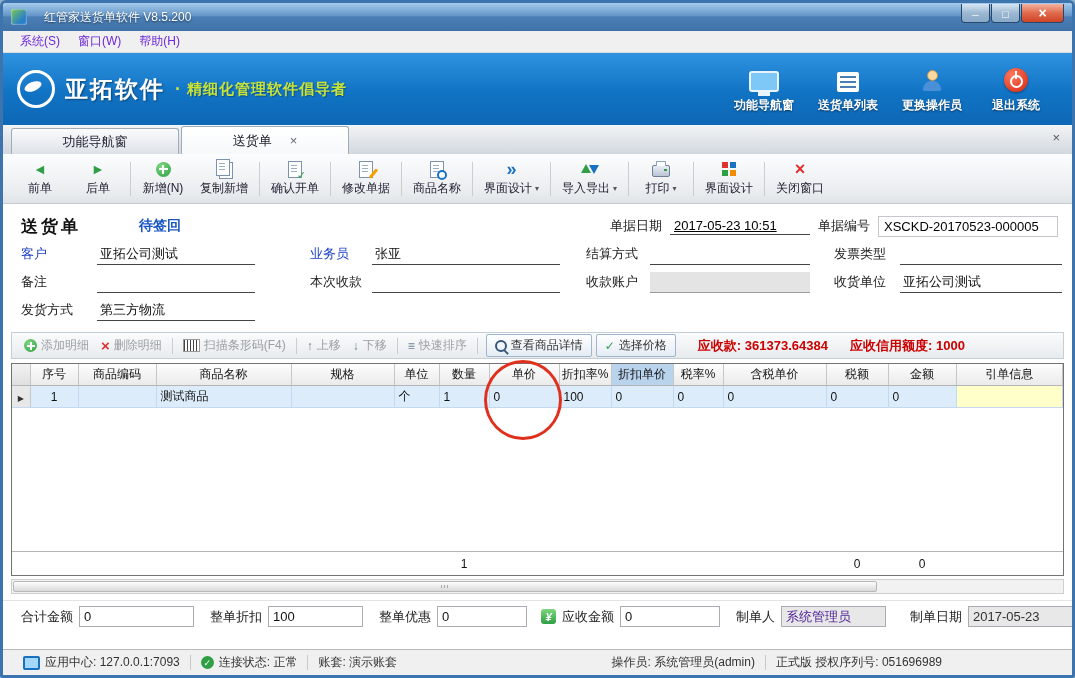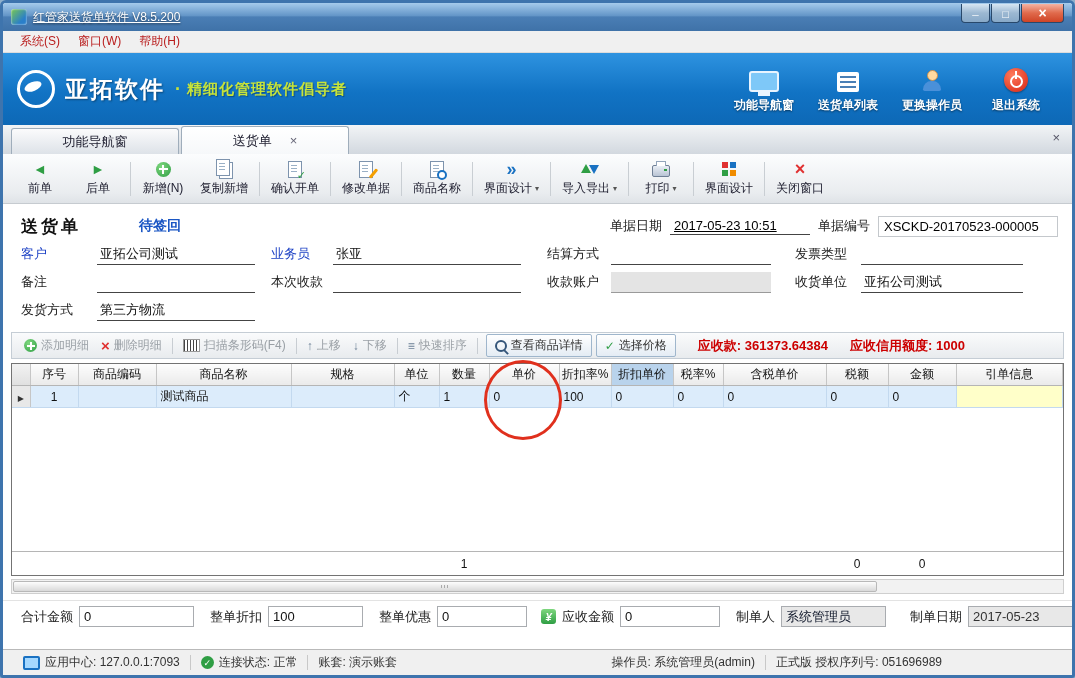--- a/index.html
+++ b/index.html
@@ -2,31 +2,31 @@
 <html><head>
 <meta charset="utf-8">
 <style>
   html,body{margin:0;padding:0;}
   body{font-family:"Liberation Sans","DejaVu Sans",sans-serif;background:#8fb0cc;}
   .window{position:relative;width:1075px;height:678px;box-sizing:border-box;border:3px solid #3e74ad;border-radius:6px 6px 3px 3px;overflow:hidden;background:#fff;}
 
   
   .titlebar{height:28px;display:flex;align-items:center;padding:0 8px;background:linear-gradient(180deg,#a5cbec 0%,#6496c8 45%,#4a7eb5 50%,#3f72a8 100%);}
   .app-ico{width:16px;height:16px;border-radius:3px;background:linear-gradient(135deg,#79c94f 0%,#2a7fc9 70%);box-shadow:inset 0 0 2px #fff;flex:none;}
-  .title-text{color:#fff;font-size:12px;margin-left:6px;text-shadow:0 1px 2px rgba(0,0,0,.55);text-decoration:underline;}
+  .title-text{color:#fff;font-size:12px;margin-left:17px;text-shadow:0 1px 2px rgba(0,0,0,.55);}
   .winbtns{margin-left:auto;display:flex;margin-top:-8px;}
   .wbtn{width:29px;height:19px;box-sizing:border-box;border:1px solid #28486b;border-top:none;border-radius:0 0 4px 4px;background:linear-gradient(#d7e6f3,#9cb8d2 50%,#88a9c8);display:flex;align-items:center;justify-content:center;color:#fff;margin-left:1px;cursor:pointer;}
   .wbtn.close{width:43px;background:linear-gradient(#f5b3a2,#e06a4c 50%,#cf4426);}
   .g{font-style:normal;line-height:1;display:inline-block;}
   .wg-min::before{content:"─";font-size:9px;}
   .wg-max::before{content:"□";font-size:11px;}
   .wg-close::before{content:"×";font-size:14px;font-weight:bold;}
 
   
-  .menubar{height:22px;background:#f0f0f0;display:flex;align-items:center;padding:0 8px;font-size:12px;color:#b91c1c;border-bottom:1px solid #dcdcdc;box-sizing:border-box;}
+  .menubar{height:22px;background:#f0f0f0;display:flex;align-items:center;padding:0 8px;font-size:12px;color:#6d28d9;border-bottom:1px solid #dcdcdc;box-sizing:border-box;}
   .mitem{padding:2px 9px;cursor:default;}
 
   
   .banner{height:72px;background:linear-gradient(180deg,#2e93e0 0%,#1173c4 55%,#0d68b6 100%);display:flex;align-items:center;padding:0 14px;box-sizing:border-box;}
   .brand{display:flex;align-items:center;}
   .logo{width:32px;height:32px;border:3px solid #fff;border-radius:50%;position:relative;flex:none;}
   .logo::before{content:"";position:absolute;left:4px;top:9px;width:18px;height:9px;border-radius:50%;background:#fff;transform:rotate(-22deg);}
   .brand-name{color:#fff;font-size:23px;font-weight:bold;letter-spacing:2px;margin-left:10px;text-shadow:1px 1px 2px rgba(0,0,0,.4);}
   .brand-sep{color:#c6e33a;font-size:18px;font-weight:bold;margin:0 6px 0 10px;}
   .brand-slogan{color:#c6e33a;font-size:15px;font-weight:bold;letter-spacing:1px;text-shadow:1px 1px 1px rgba(0,0,0,.3);}
@@ -87,21 +87,21 @@
   .content{height:445px;background:#fff;position:relative;box-sizing:border-box;}
   .doc-header{display:flex;align-items:center;height:36px;padding:8px 14px 0 18px;box-sizing:border-box;font-size:13px;}
   .doc-title{font-size:17px;font-weight:bold;letter-spacing:3px;color:#111;}
   .doc-status{color:#1a56c4;font-size:14px;font-weight:bold;margin-left:58px;}
   .hdr-right{margin-left:auto;display:flex;align-items:center;gap:8px;}
   .hlabel{color:#222;}
   .hval-date{width:132px;border-bottom:1px solid #444;padding:1px 4px;font-size:13px;text-decoration:underline;}
   .hval-no{width:168px;border:1px solid #c4c8cc;background:#fff;padding:2px 5px;font-size:13px;}
 
   .frow{display:flex;align-items:center;height:28px;padding-left:18px;font-size:13px;color:#222;}
-  .fl1{width:76px;}.fl2{width:62px;}.fl3{width:64px;}.fl4{width:66px;}
+  .fl1{width:76px;}.fl2{width:62px;margin-left:39px;}.fl3{width:64px;}.fl4{width:66px;}
   .lbl-blue{color:#1a3fc4;}
   .uline{border:none;border-bottom:1px solid #444;background:transparent;height:20px;font-size:13px;padding:0 3px;font-family:inherit;color:#111;outline:none;}
   .fv1{width:152px;margin-right:16px;}
   .fv2{width:182px;margin-right:26px;}
   .fv3{width:154px;margin-right:24px;}
   .fv4{width:156px;}
   .uline.gray{background:#e4e4e4;border-bottom:1px solid #9a9a9a;}
 
   
   .dtbar{display:flex;align-items:center;height:27px;margin:8px 8px 0 8px;border:1px solid #c5cdd5;background:linear-gradient(#fafbfc,#e8ebee);padding:0 6px;font-size:12px;box-sizing:border-box;}
@@ -138,21 +138,21 @@
   
   .hscroll{height:15px;margin:3px 8px 0 8px;background:#f2f2f2;border:1px solid #cfcfcf;position:relative;box-sizing:border-box;}
   .hthumb{position:absolute;left:1px;top:1px;bottom:1px;width:82%;background:linear-gradient(#fdfdfd,#d9d9d9);border:1px solid #b8b8b8;border-radius:2px;cursor:pointer;}
   .hthumb::after{content:"";position:absolute;left:50%;top:3px;bottom:3px;width:8px;margin-left:-4px;background:repeating-linear-gradient(90deg,#aaa 0 1px,transparent 1px 3px);}
 
   
   .footer{display:flex;align-items:center;height:32px;margin-top:6px;padding:0 18px;font-size:13px;border-top:1px solid #e3e3e3;box-sizing:border-box;color:#222;}
   .fgroup{display:flex;align-items:center;}
   .fgroup .flab{margin-right:6px;white-space:nowrap;}
   .fbox{height:19px;border:1px solid #a9acb0;padding:0 4px;font-size:13px;background:#fff;font-family:inherit;color:#111;outline:none;box-sizing:content-box;}
-  .fbox.gray{background:#e8e8e8;color:#0f172a;}
+  .fbox.gray{background:#e8e8e8;color:#4c1d95;}
   .fbox.gray2{background:#e8e8e8;color:#333;}
   .money-ico{width:15px;height:15px;background:linear-gradient(#7ed77e,#2f9e44);border-radius:3px;color:#fff;font-size:11px;font-weight:bold;display:flex;align-items:center;justify-content:center;margin-right:6px;flex:none;}
   .money-ico::before{content:"¥";}
 
   
   .statusbar{height:26px;background:#f0f0f0;border-top:1px solid #b9b9b9;display:flex;align-items:center;font-size:12px;color:#333;padding:0 10px;box-sizing:border-box;}
   .sitem{display:flex;align-items:center;gap:5px;padding:0 10px;white-space:nowrap;}
   .ssep{width:1px;height:15px;background:#c8c8c8;flex:none;}
   .st-app{width:13px;height:10px;border:2px solid #1971c2;border-radius:2px;background:#a5d8ff;display:inline-block;flex:none;}
   .st-ok{width:13px;height:13px;border-radius:50%;background:#2f9e44;color:#fff;font-size:9px;display:flex;align-items:center;justify-content:center;flex:none;}

